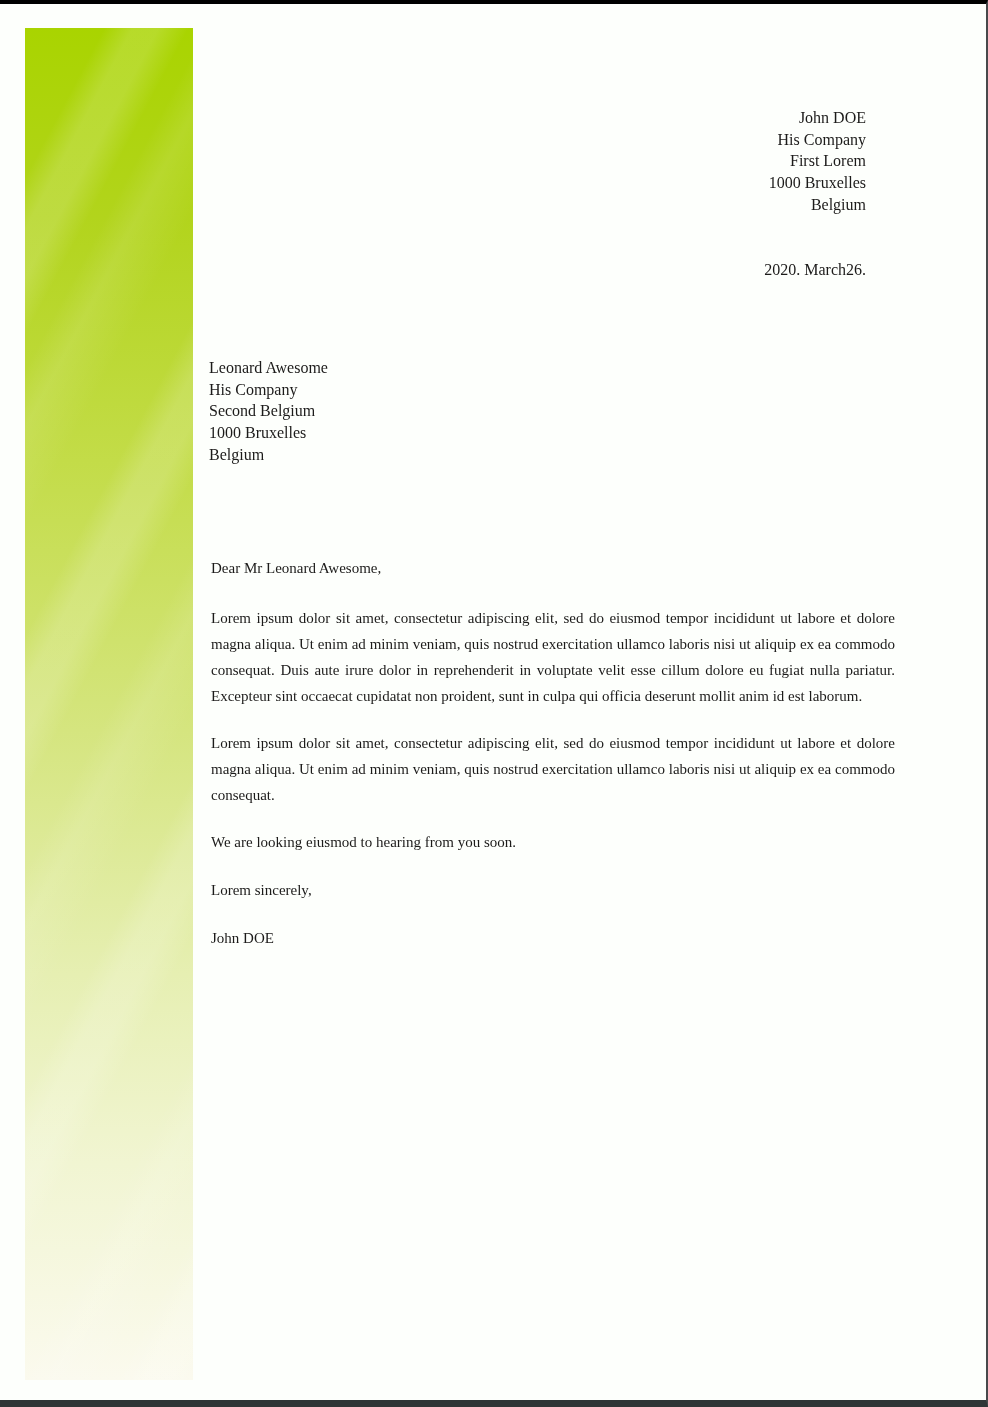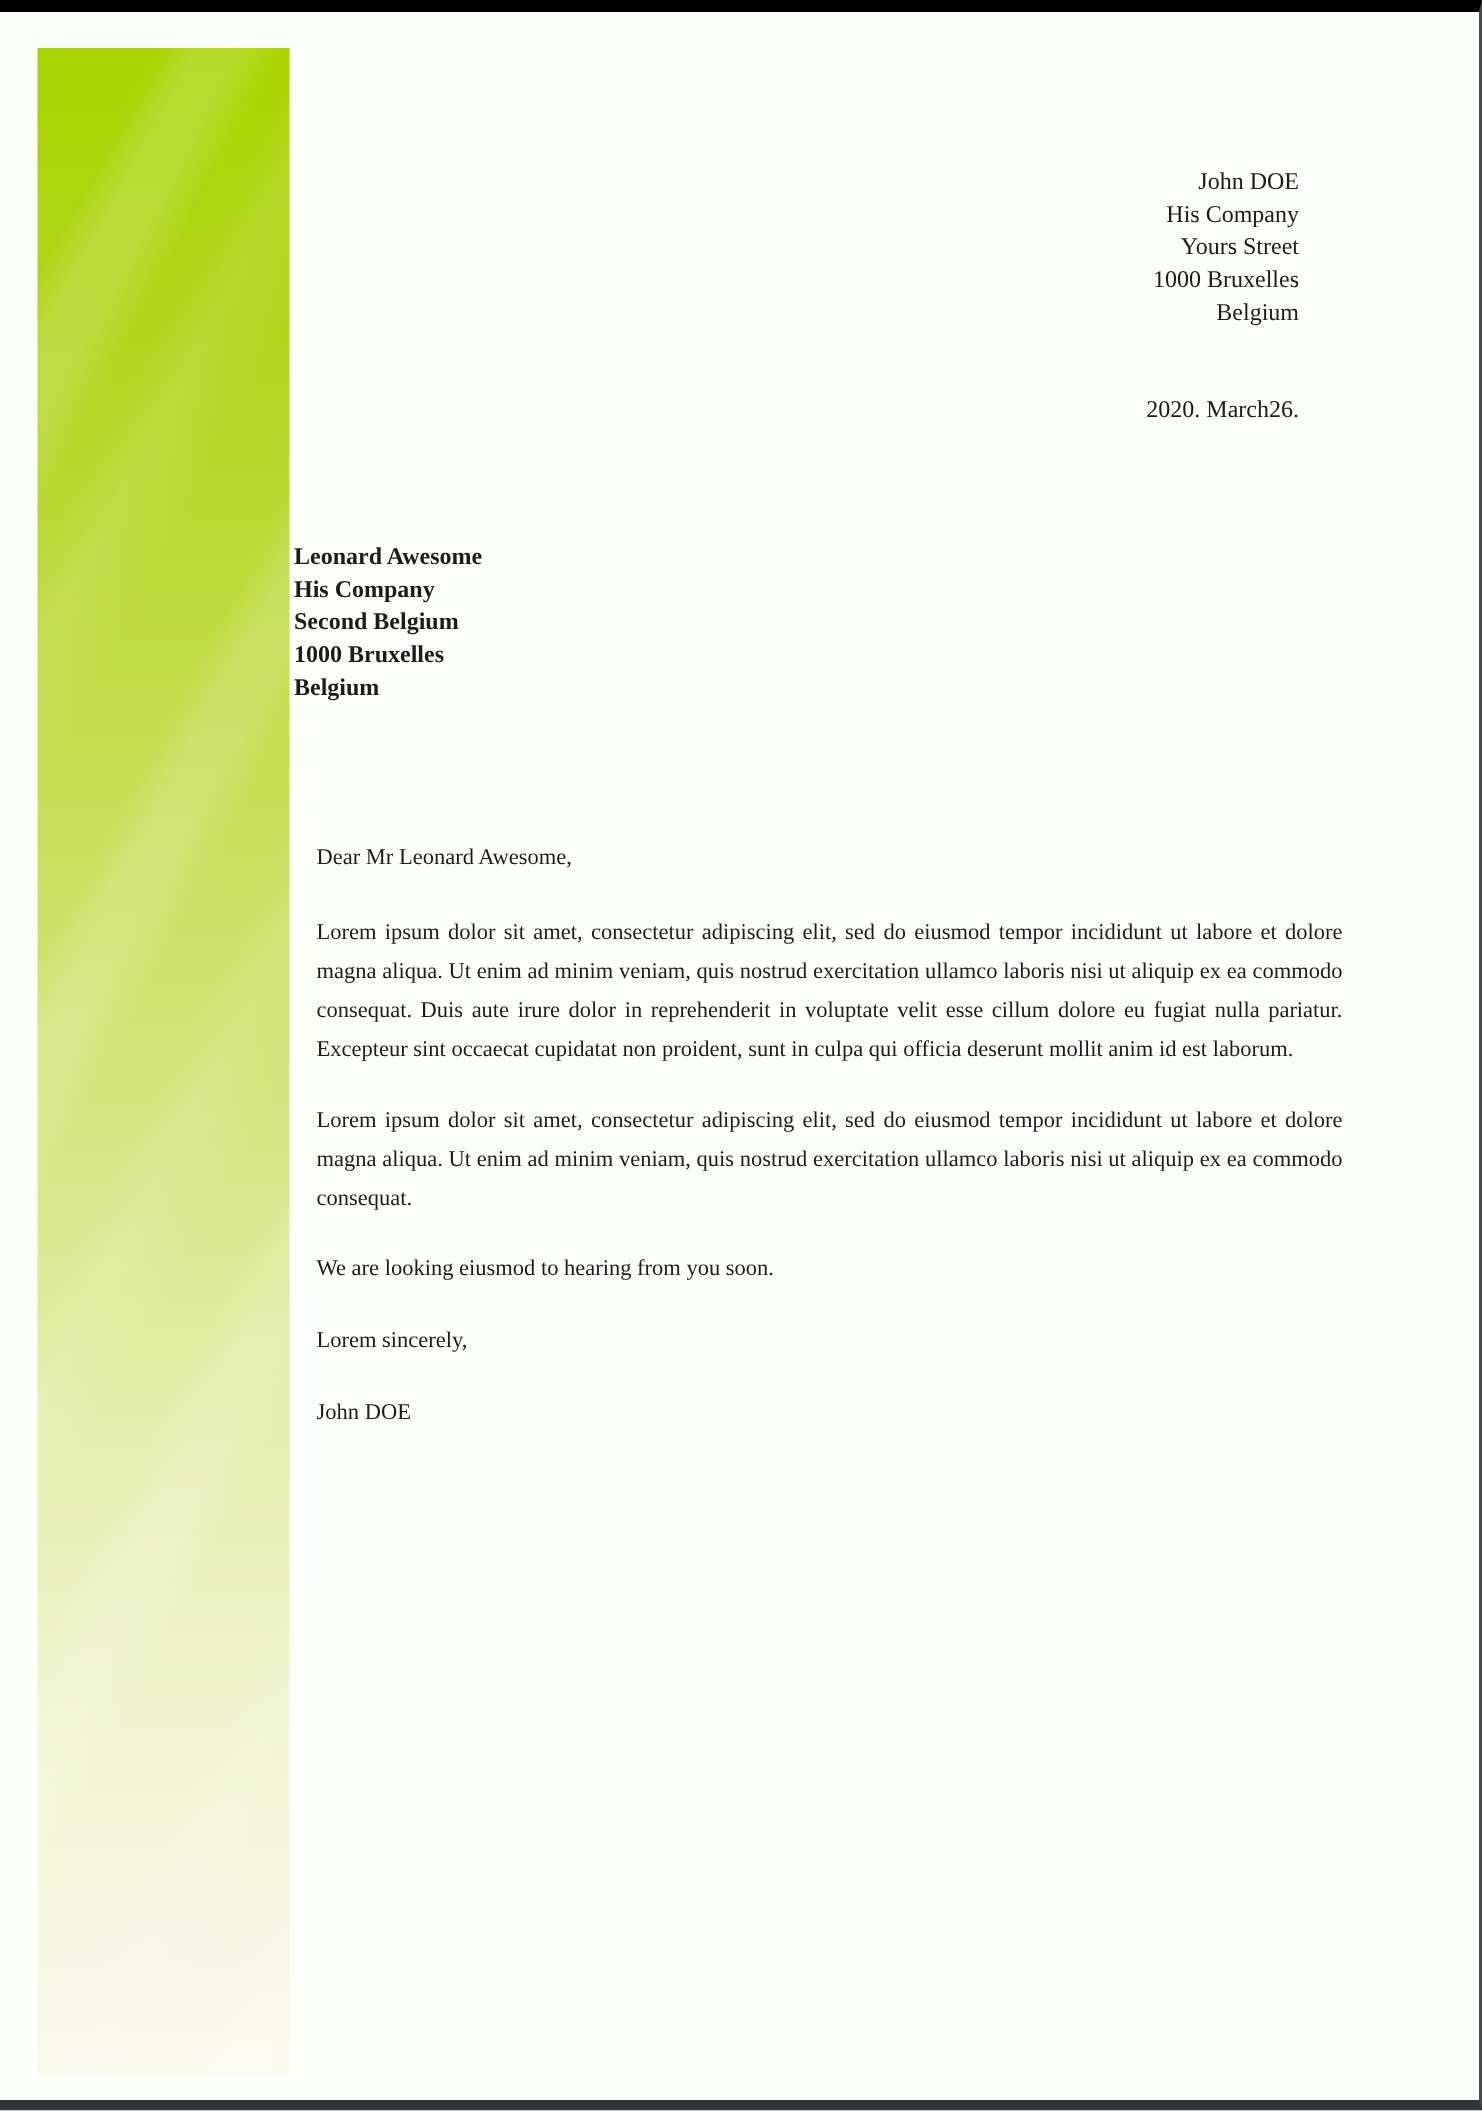--- a/index.html
+++ b/index.html
@@ -7,21 +7,21 @@
     padding: 0;
     background: #ffffff;
   }
   .page {
     position: relative;
     width: 988px;
     height: 1407px;
     background: #fdfffc;
     overflow: hidden;
     box-sizing: border-box;
-    border-top: 8px solid #000000;
+    border-top: 4px solid #000000;
     border-right: 2px solid #47494b;
     border-bottom: 7px solid #2f3536;
     font-family: "Liberation Serif", "DejaVu Serif", serif;
     color: #1c1b1a;
   }
   
   .accent-bar {
     position: absolute;
     left: 25px;
     top: 24px;
@@ -68,26 +68,25 @@
     right: 120px;
     text-align: right;
     font-size: 16px;
     line-height: 21.7px;
     white-space: nowrap;
     margin-left: 29px;
   }
   .recipient-block {
     position: absolute;
     top: 353px;
-    left: 196px;
+    left: 209px;
     text-align: left;
     font-size: 16px;
     line-height: 21.7px;
     white-space: nowrap;
-    font-weight: bold;
   }
   .letter-body {
     position: absolute;
     top: 551px;
     left: 211px;
     width: 684px;
     font-size: 15px;
     line-height: 26px;
   }
   .letter-body p { margin: 0; }
@@ -102,21 +101,21 @@
 
 <div class="page">
 
   <div class="accent-bar">
     <div class="sheen"></div>
   </div>
 
   <div class="sender-block">
     <div>John DOE</div>
     <div>His Company</div>
-    <div>Yours Street</div>
+    <div>First Lorem</div>
     <div>1000 Bruxelles</div>
     <div>Belgium</div>
   </div>
 
   <div class="date-line">2020. March26.</div>
 
   <div class="recipient-block">
     <div>Leonard Awesome</div>
     <div>His Company</div>
     <div>Second Belgium</div>

